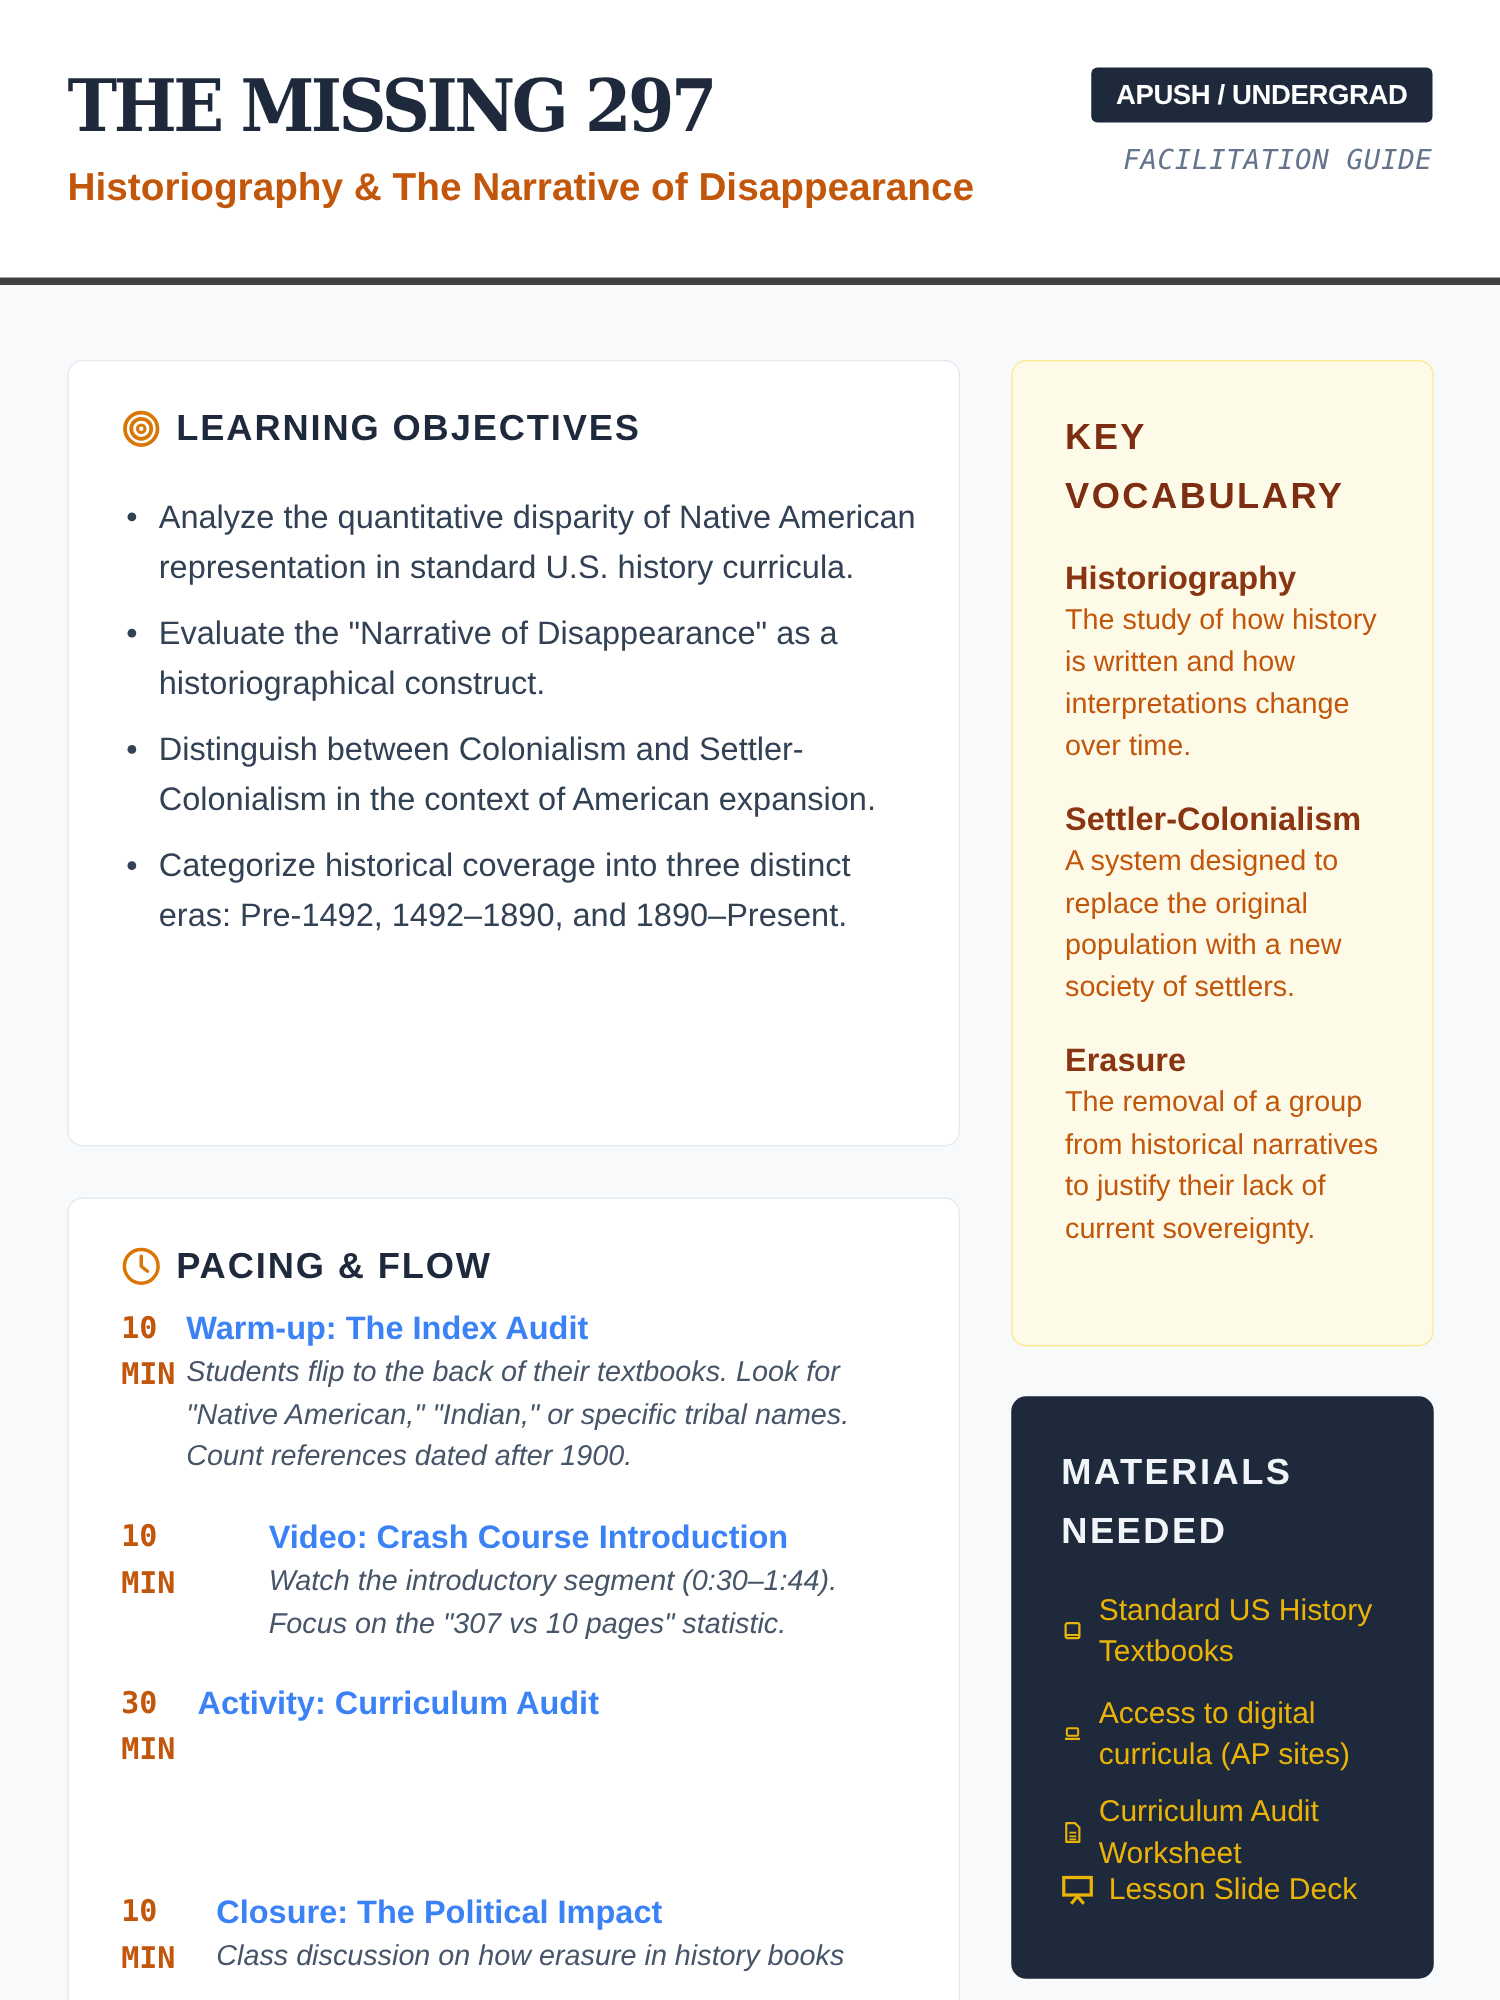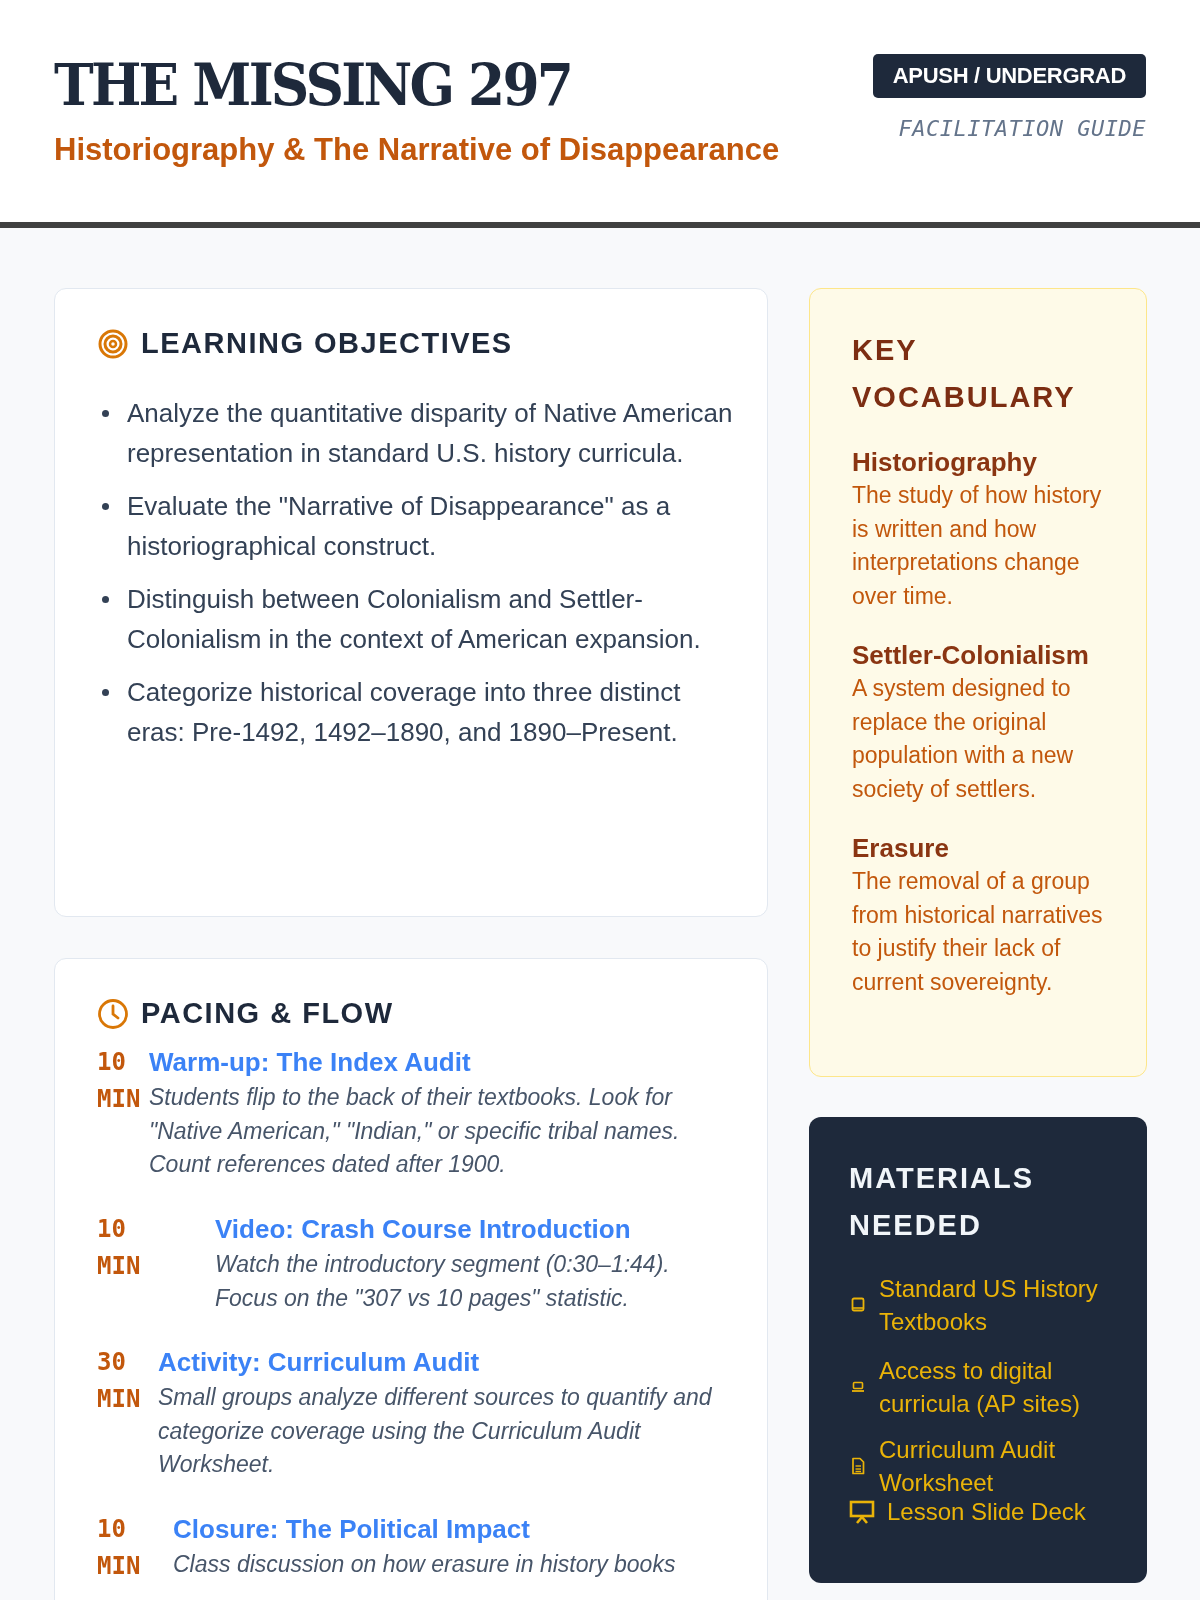--- a/index.html
+++ b/index.html
@@ -9,21 +9,21 @@
   .header { background: #ffffff; height: 228px; border-bottom: 6px solid #404040; position: relative; }
   .title { position: absolute; left: 54px; top: 56px; font-family: "DejaVu Serif", "Liberation Serif", serif; font-weight: bold; font-size: 58px; letter-spacing: -3px; color: #1e293b; line-height: 1; transform: scaleX(0.92); transform-origin: left; }
   .subtitle { position: absolute; left: 54px; top: 132px; font-size: 31px; font-weight: bold; color: #c2570c; }
   .badge { position: absolute; right: 54px; top: 54px; background: #1e293b; color: #ffffff; font-weight: bold; font-size: 22px; padding: 9px 20px; border-radius: 5px; letter-spacing: -0.3px; }
   .guide { position: absolute; right: 54px; top: 116px; font-family: "DejaVu Sans Mono", "Liberation Mono", monospace; font-style: italic; font-size: 22px; color: #64748b; letter-spacing: 0.5px; }
 
   .card { position: absolute; background: #ffffff; border: 1px solid #e2e8f0; border-radius: 12px; }
   .card-objectives { left: 54px; top: 288px; width: 714px; height: 629px; }
   .card-pacing { left: 54px; top: 958px; width: 714px; height: 700px; }
 
-  .card-title { position: absolute; left: 42px; display: flex; align-items: flex-end; gap: 12px; font-size: 29px; font-weight: bold; letter-spacing: 1.5px; color: #1e293b; }
+  .card-title { position: absolute; left: 42px; display: flex; align-items: flex-start; gap: 12px; font-size: 29px; font-weight: bold; letter-spacing: 1.5px; color: #1e293b; }
   .card-title .icon { width: 32px; height: 32px; display: inline-flex; }
 
   .obj-list { position: absolute; left: 42px; top: 104px; width: 640px; list-style: none; }
   .obj-list li { position: relative; padding-left: 30px; font-size: 26px; line-height: 40px; color: #334155; margin-bottom: 13px; }
   .obj-list li::before { content: ""; position: absolute; left: 5px; top: 17px; width: 7px; height: 7px; border-radius: 50%; background: #334155; }
 
   .pace-item { position: absolute; left: 42px; display: flex; }
   .pace-time { font-family: "DejaVu Sans Mono", "Liberation Mono", monospace; font-weight: bold; color: #c2570c; font-size: 24px; line-height: 37px; width: 50px; flex-shrink: 0; }
   .pace-body { }
   .pace-title { font-size: 26px; font-weight: bold; color: #3b82f6; line-height: 37px; }
@@ -103,21 +103,20 @@
     </div>
   </div>
 
   <div class="pace-item" style="top:385px; width:640px;">
     <div class="pace-time" style="width:61px;">
         <div>30</div>
         <div>MIN</div>
       </div>
     <div class="pace-body" style="width:570px;">
       <div class="pace-title">Activity: Curriculum Audit</div>
-      <div class="pace-desc">Small groups analyze different sources to quantify and categorize coverage using the Curriculum Audit Worksheet.</div>
     </div>
   </div>
 
   <div class="pace-item" style="top:552px; width:640px;">
     <div class="pace-time" style="width:76px;">
         <div>10</div>
         <div>MIN</div>
       </div>
     <div class="pace-body" style="width:560px;">
       <div class="pace-title">Closure: The Political Impact</div>

